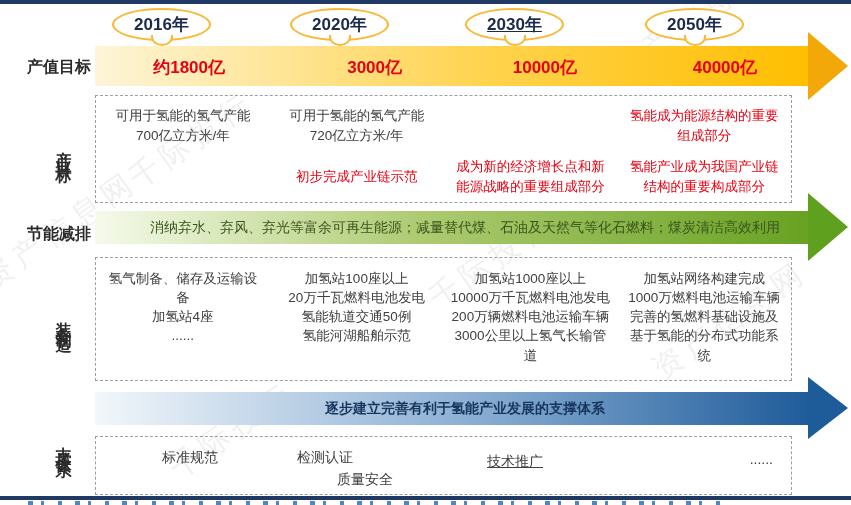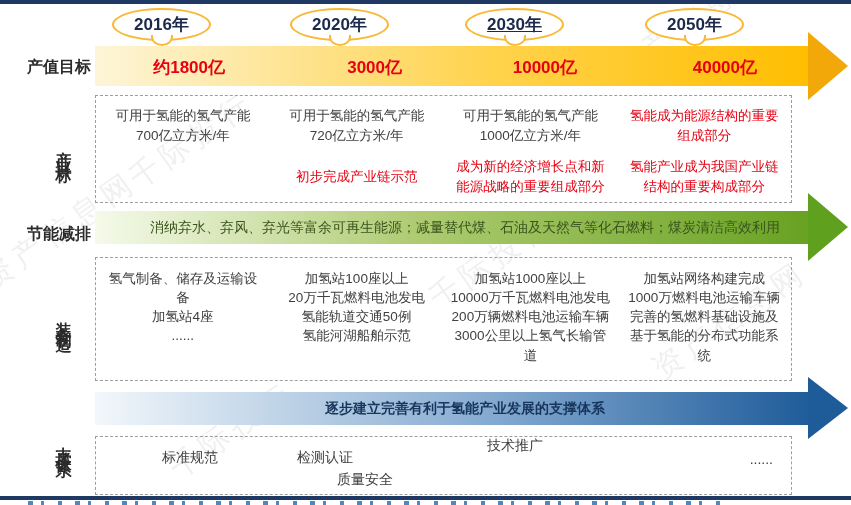--- a/index.html
+++ b/index.html
@@ -95,21 +95,20 @@
   <div class="vlabel" style="top:95px;height:108px;">产业目标</div>
   <div class="dash-box flex box-goal">
     <div class="goal-col">
       <div>可用于氢能的氢气产能700亿立方米/年</div>
     </div>
     <div class="goal-col">
       <div>可用于氢能的氢气产能720亿立方米/年</div>
       <div class="bottom red">初步完成产业链示范</div>
     </div>
     <div class="goal-col">
-      <div>可用于氢能的氢气产能1000亿立方米/年</div>
       <div class="bottom red">成为新的经济增长点和新能源战略的重要组成部分</div>
     </div>
     <div class="goal-col">
       <div class="red">氢能成为能源结构的重要组成部分</div>
       <div class="bottom red">氢能产业成为我国产业链结构的重要构成部分</div>
     </div>
   </div>
 
   <div class="hlabel" style="top:210px;margin-top:14px;">节能减排</div>
   <div class="band green"></div>
@@ -143,19 +142,19 @@
   </div>
 
   <div class="vlabel" style="top:392px;height:103px;">支撑体系</div>
   <div class="band blue"></div>
   <div class="head blue"></div>
   <div class="band-text blue-t">逐步建立完善有利于氢能产业发展的支撑体系</div>
 
   <div class="dash-box box-support">
     <div class="sup-item" style="left:42px;top:12px;width:80px;">标准规范</div>
     <div class="sup-item" style="left:177px;top:12px;width:80px;">检测认证</div>
-    <div class="sup-item" style="left:367px;top:0;width:80px;">技术推广</div>
+    <div class="sup-item" style="left:367px;top:16px;width:80px;text-decoration:underline;">技术推广</div>
     <div class="sup-item" style="left:617px;top:14px;width:60px;">......</div>
     <div class="sup-item" style="left:64px;top:34px;width:80px;margin-top:43px;">财政政策</div>
     <div class="sup-item" style="left:217px;top:34px;width:80px;">质量安全</div>
   </div>
 
 </div>
 
 </body></html>

